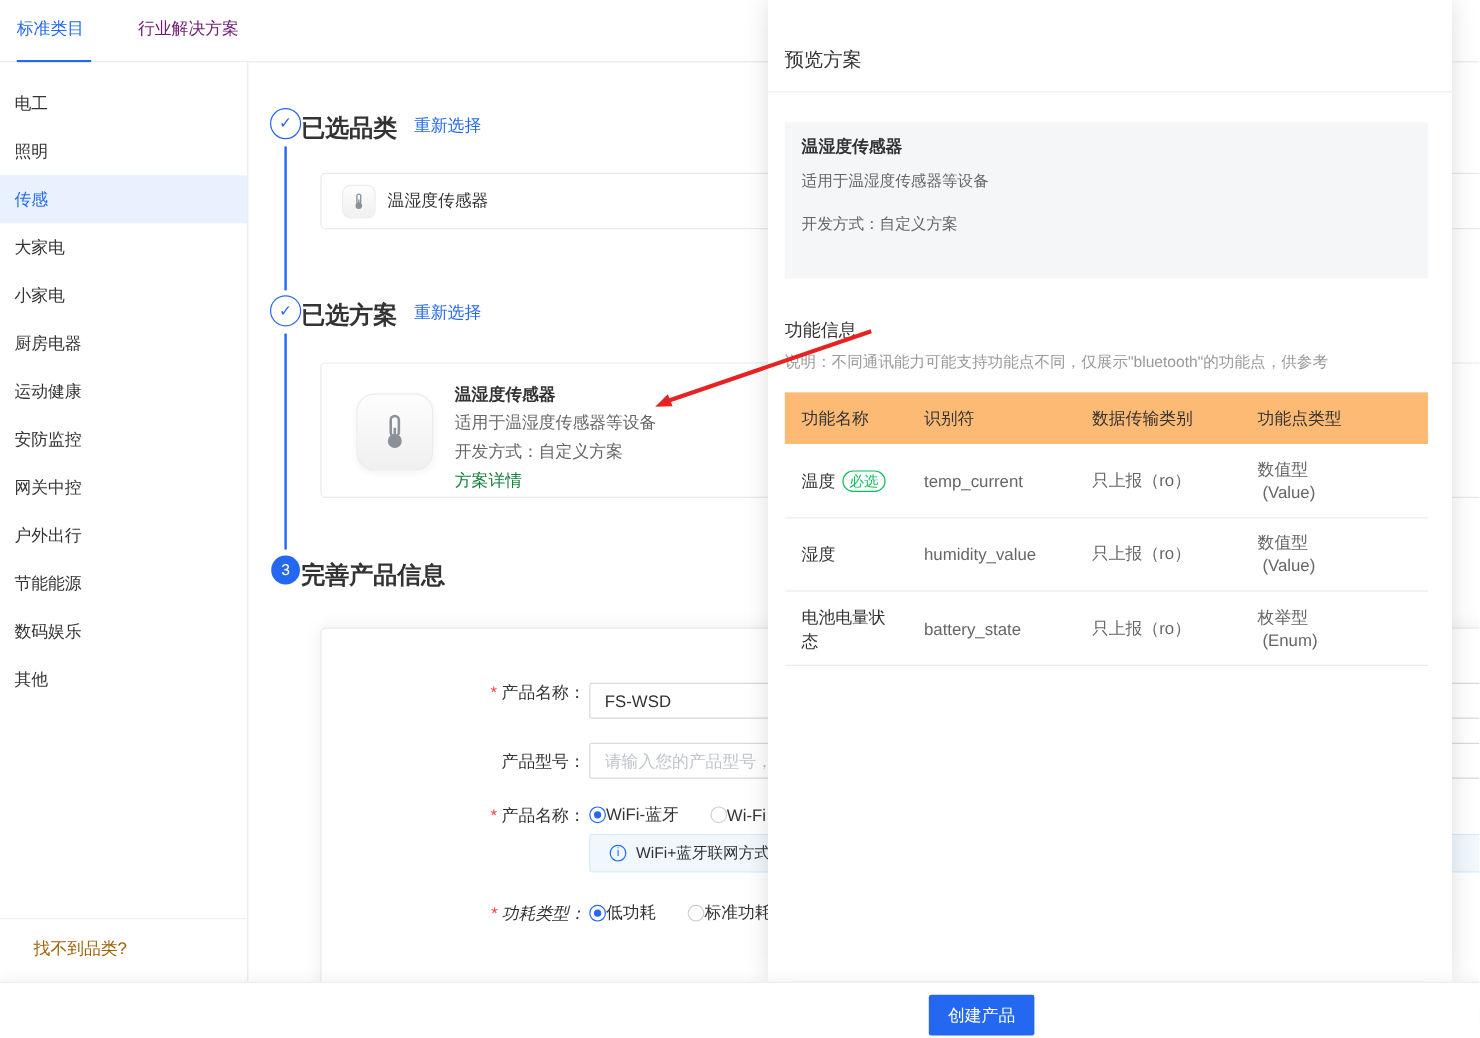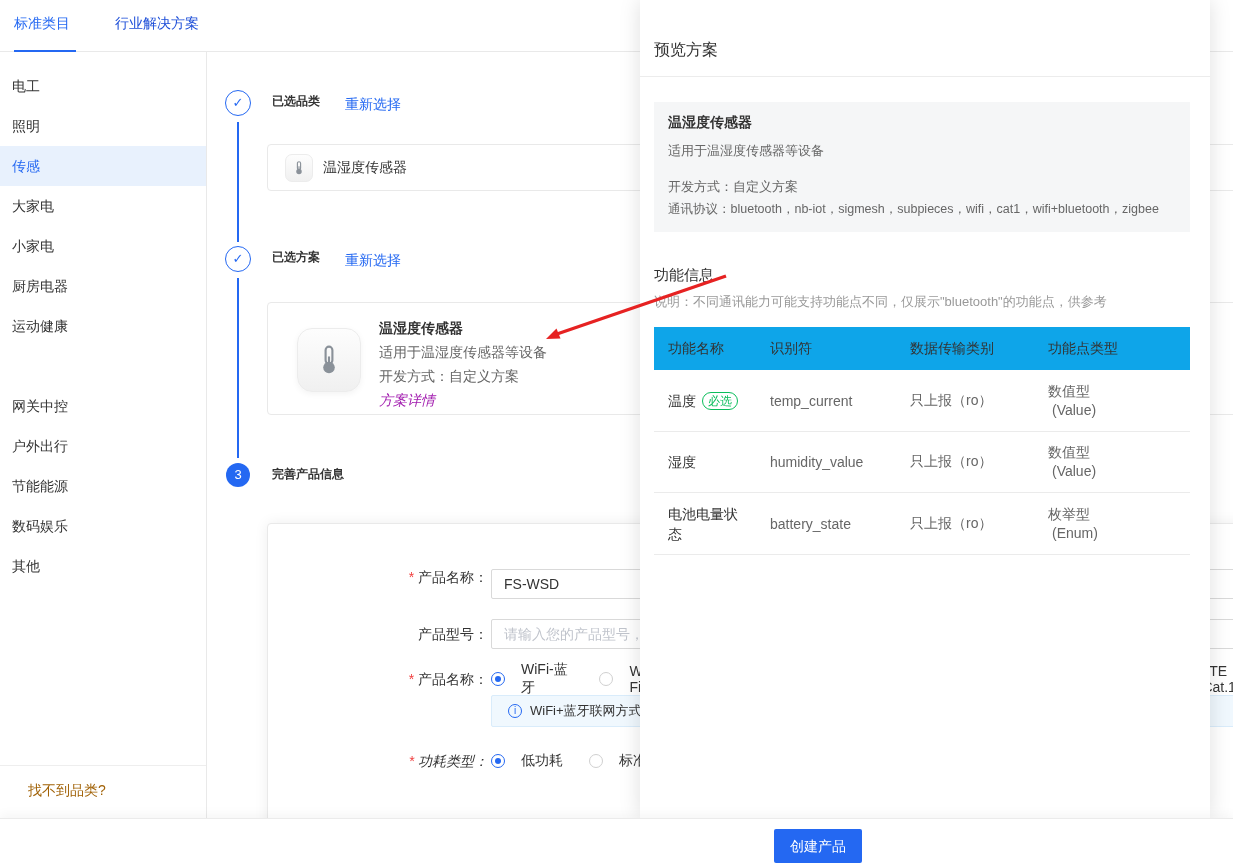--- a/index.html
+++ b/index.html
@@ -2,67 +2,67 @@
 <html><head>
 <meta charset="utf-8">
 <style>
   * { margin:0; padding:0; box-sizing:border-box; }
   html,body { background:#fff; }
   body { font-family:"Liberation Sans","DejaVu Sans",sans-serif; color:#333; }
   .page { position:relative; width:1233px; height:865px; overflow:hidden; background:#fff; }
 
   
   .tabbar { position:absolute; left:0; top:0; width:1233px; height:52px; border-bottom:1px solid #e9e9e9; background:#fff; }
-  .tab { position:absolute; top:15px; font-size:14px; color:#1d4ed8; cursor:pointer; }
+  .tab { position:absolute; top:15px; font-size:14px; color:#701a75; cursor:pointer; }
   .tab.t1 { left:14px; color:#2468f2; font-weight:500; }
   .tab.t2 { left:115px; }
   .tab-underline { position:absolute; left:14px; top:50px; width:62px; height:2px; background:#2468f2; }
 
   
   .sidebar { position:absolute; left:0; top:52px; width:207px; height:766px; border-right:1px solid #e9e9e9; background:#fff; }
   .side-item { position:absolute; left:0; width:206px; height:40px; line-height:40px; padding-left:12px; font-size:14px; color:#333; cursor:pointer; }
   .side-item.sel { background:#e8f1fd; color:#2468f2; }
   .side-bottom { position:absolute; left:0; top:713px; width:206px; height:53px; border-top:1px solid #eee; line-height:48px; padding-left:28px; font-size:14px; color:#a16207; cursor:pointer; }
 
   
   .step-circle { position:absolute; border-radius:50%; text-align:center; }
   .ring { left:225px; width:26px; height:26px; border:1px solid #2468f2; color:#2468f2; font-size:13px; line-height:24px; background:#fff; }
   .s1 { top:90px; } .s2 { top:246px; }
   .s3 { left:226px; top:463px; width:24px; height:24px; background:#2468f2; color:#fff; font-size:13px; line-height:24px; }
   .vline { position:absolute; left:237px; width:2px; background:#2468f2; }
   .vl1 { top:122px; height:120px; } .vl2 { top:278px; height:180px; }
-  .step-title { position:absolute; left:272px; font-size:12px; font-weight:600; color:#333; }
+  .step-title { position:absolute; left:251px; font-size:20px; font-weight:600; color:#333; }
   .st1 { top:93px; } .st2 { top:249px; } .st3 { top:466px; }
   .step-action { position:absolute; left:345px; font-size:14px; color:#2468f2; cursor:pointer; }
   .sa1 { top:96px; } .sa2 { top:252px; }
 
   
   .card { position:absolute; left:267px; background:#fff; border:1px solid #e9e9e9; border-radius:4px; }
   .card1 { top:144px; width:990px; height:47px; }
   .tile { background:linear-gradient(180deg,#fdfdfd,#f0f0f0); border:1px solid #ececec; display:flex; align-items:center; justify-content:center; }
   .card1 .tile { position:absolute; left:17px; top:9px; width:28px; height:28px; border-radius:7px; }
   .card1-label { position:absolute; left:55px; top:0; height:45px; line-height:45px; font-size:14px; color:#333; }
   .card2 { top:302px; width:990px; height:113px; }
   .card2 .tile { position:absolute; left:29px; top:25px; width:64px; height:64px; border-radius:15px; box-shadow:0 2px 6px rgba(0,0,0,.05); }
   .card2-title { position:absolute; left:111px; top:17px; font-size:14px; font-weight:600; color:#333; }
   .card2-desc  { position:absolute; left:111px; top:41px; font-size:14px; color:#666; }
   .card2-dev   { position:absolute; left:111px; top:65px; font-size:14px; color:#666; }
-  .card2-link  { position:absolute; left:111px; top:89px; font-size:14px; color:#a21caf; cursor:pointer;font-style:italic; }
+  .card2-link  { position:absolute; left:111px; top:89px; font-size:14px; color:#15803d; cursor:pointer; }
 
   
   .form-card { position:absolute; left:267px; top:523px; width:990px; height:320px; background:#fff; border:1px solid #e9e9e9; border-radius:4px; box-shadow:0 0 14px rgba(0,0,0,.07); }
   .f-label { position:absolute; left:120px; width:100px; text-align:right; height:30px; line-height:30px; font-size:14px; color:#333; }
   .f-label.req::before { content:"* "; color:#f03e3e; }
   .fl1 { top:38px; } .fl2 { top:95px; } .fl3 { top:140px; } .fl4 { top:222px;font-style:italic; }
   .f-input { position:absolute; left:223px; width:767px; height:30px; border:1px solid #d9d9d9; border-radius:2px; background:#fff; font-size:14px; color:#333; padding:0 12px; font-family:inherit; outline:none; }
   .fi1 { top:45px; } .fi2 { top:95px; }
   .f-input::placeholder { color:#c0c4cc; }
   .radio-row { position:absolute; left:223px; height:30px; display:flex; align-items:center; column-gap:26px; }
   .rr1 { top:140px; } .rr2 { top:222px; }
-  .radio-opt { display:flex; align-items:center; column-gap:16px; cursor:pointer; }
+  .radio-opt { display:flex; align-items:center; column-gap:0; cursor:pointer; }
   .rb { width:14px; height:14px; border-radius:50%; border:1px solid #d0d0d0; background:#fff; position:relative; flex:none; }
   .rb.on { border-color:#2468f2; }
   .rb.on::after { content:""; position:absolute; left:3px; top:3px; width:6px; height:6px; border-radius:50%; background:#2468f2; }
   .radio-opt em { font-style:normal; font-size:14px; color:#333; }
   .infobox { position:absolute; left:223px; top:171px; width:767px; height:32px; background:#f0f8fe; border:1px solid #d9ecfb; border-radius:2px; display:flex; align-items:center; column-gap:8px; padding-left:16px; font-size:13px; color:#333; }
   .info-i { width:14px; height:14px; border:1px solid #2468f2; color:#2468f2; border-radius:50%; font-size:10px; line-height:12px; text-align:center; flex:none; font-style:normal; }
 
   
   .footer { position:absolute; left:0; top:818px; width:1233px; height:47px; background:#fff; border-top:1px solid #ebebeb; box-shadow:0 -4px 10px rgba(0,0,0,.04); z-index:12; }
   .create-btn { position:absolute; left:774px; top:10px; width:88px; height:34px; background:#2468f2; color:#fff; font-size:14px; font-weight:500; text-align:center; line-height:34px; border-radius:2px; cursor:pointer; }
@@ -72,21 +72,21 @@
   .pv-title { position:absolute; left:14px; top:40px; font-size:16px; font-weight:500; color:#333; }
   .pv-divider { position:absolute; left:0; top:76px; width:570px; height:1px; background:#ececec; }
   .pv-box { position:absolute; left:14px; top:102px; width:536px; height:130px; background:#f5f6f7; }
   .pv-box-title { position:absolute; left:14px; top:12px; font-size:14px; font-weight:600; color:#333; }
   .pv-box-desc  { position:absolute; left:14px; top:40px; font-size:13px; color:#666; }
   .pv-box-dev   { position:absolute; left:14px; top:76px; font-size:13px; color:#666; }
   .pv-box-proto { position:absolute; left:14px; top:99px; font-size:12.5px; color:#666; white-space:nowrap; }
   .pv-fn-title { position:absolute; left:14px; top:266px; font-size:15px; font-weight:500; color:#333; }
   .pv-fn-note  { position:absolute; left:14px; top:293px; font-size:13px; color:#999; }
   .pv-table { position:absolute; left:14px; top:327px; width:536px; }
-  .pv-th { position:relative; height:43px; background:#0ea5e9; }
+  .pv-th { position:relative; height:43px; background:#fdba74; }
   .pv-th span { position:absolute; top:0; height:43px; line-height:43px; font-size:14px; color:#333; font-weight:500; }
   .pv-tr { position:relative; border-bottom:1px solid #ebebeb; }
   .r1 { height:62px; } .r2 { height:61px; } .r3 { height:62px; }
   .cell { position:absolute; top:50%; transform:translateY(-50%); font-size:14px; }
   .col1 { left:14px; width:76px; color:#333; line-height:20px; }
   .col2 { left:116px; color:#666; }
   .col3 { left:256px; color:#666; }
   .col4 { left:394px; color:#666; line-height:19px; }
   .col4 .sub { padding-left:4px; }
   .h1 { left:14px; } .h2 { left:116px; } .h3 { left:256px; } .h4 { left:394px; }
@@ -109,20 +109,21 @@
   </div>
 
   <div class="sidebar">
     <div class="side-item" style="top:14px">电工</div>
     <div class="side-item" style="top:54px">照明</div>
     <div class="side-item sel" style="top:94px">传感</div>
     <div class="side-item" style="top:174px">小家电</div>
     <div class="side-item" style="top:134px">大家电</div>
     <div class="side-item" style="top:214px">厨房电器</div>
     <div class="side-item" style="top:254px">运动健康</div>
+    <div class="side-item" style="top:294px">安防监控</div>
     <div class="side-item" style="top:334px">网关中控</div>
     <div class="side-item" style="top:374px">户外出行</div>
     <div class="side-item" style="top:414px">节能能源</div>
     <div class="side-item" style="top:454px">数码娱乐</div>
     <div class="side-item" style="top:494px">其他</div>
     <div class="side-bottom">找不到品类?</div>
   </div>
 
   <div class="step-circle ring s1">✓</div>
   <div class="step-title st1">已选品类</div>
@@ -219,21 +220,20 @@
     </div>
   </div>
 
   <div class="drawer">
     <div class="pv-title">预览方案</div>
     <div class="pv-divider"></div>
     <div class="pv-box">
       <div class="pv-box-title">温湿度传感器</div>
       <div class="pv-box-desc">适用于温湿度传感器等设备</div>
       <div class="pv-box-dev">开发方式：自定义方案</div>
-      <div class="pv-box-proto">通讯协议：bluetooth，nb-iot，sigmesh，subpieces，wifi，cat1，wifi+bluetooth，zigbee</div>
     </div>
     <div class="pv-fn-title">功能信息</div>
     <div class="pv-fn-note">说明：不同通讯能力可能支持功能点不同，仅展示"bluetooth"的功能点，供参考</div>
 
     <div class="pv-table">
       <div class="pv-th">
         <span class="h1">功能名称</span>
         <span class="h2">识别符</span>
         <span class="h3">数据传输类别</span>
         <span class="h4">功能点类型</span>

